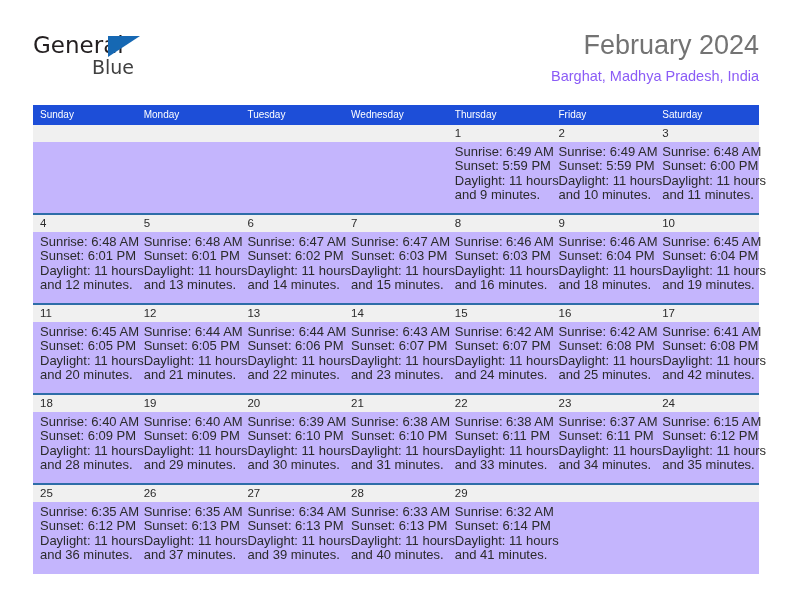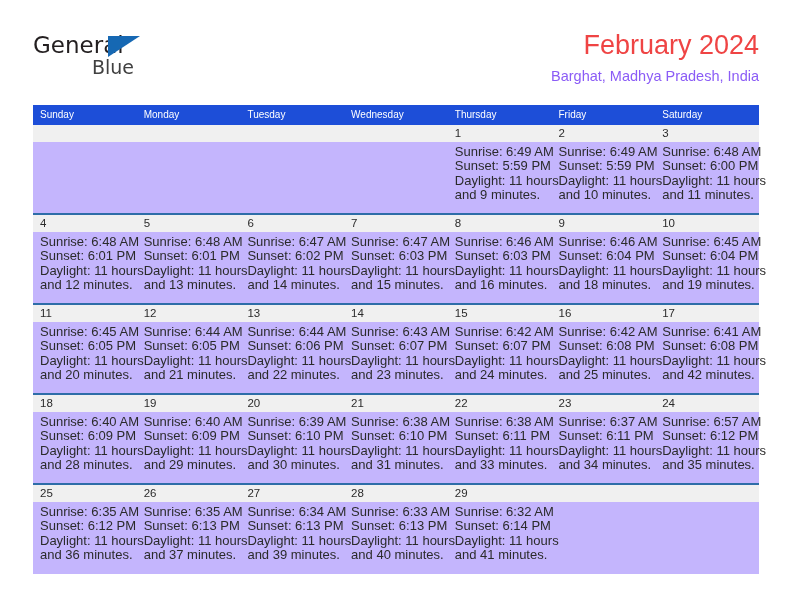--- a/index.html
+++ b/index.html
@@ -71,21 +71,21 @@
 
   .title-block {
     position: absolute;
     right: 0;
     top: 0;
     text-align: right;
   }
   .cal-title {
     font-size: 27px;
     font-weight: 400;
-    color: #ef4444;
+    color: #737373;
     line-height: 34px;
     white-space: nowrap;
   }
   .cal-subtitle {
     font-size: 14.5px;
     font-weight: 400;
     color: #8b5cf6;
     line-height: 22px;
     margin-top: 3px;
     white-space: nowrap;
@@ -364,21 +364,21 @@
             <div class="info-line">Daylight: 11 hours</div>
             <div class="info-line">and 33 minutes.</div>
           </td>
           <td>
             <div class="info-line">Sunrise: 6:37 AM</div>
             <div class="info-line">Sunset: 6:11 PM</div>
             <div class="info-line">Daylight: 11 hours</div>
             <div class="info-line">and 34 minutes.</div>
           </td>
           <td>
-            <div class="info-line">Sunrise: 6:57 AM</div>
+            <div class="info-line">Sunrise: 6:15 AM</div>
             <div class="info-line">Sunset: 6:12 PM</div>
             <div class="info-line">Daylight: 11 hours</div>
             <div class="info-line">and 35 minutes.</div>
           </td>
         </tr>
         <tr class="num-row">
           <td>25</td>
           <td>26</td>
           <td>27</td>
           <td>28</td>

